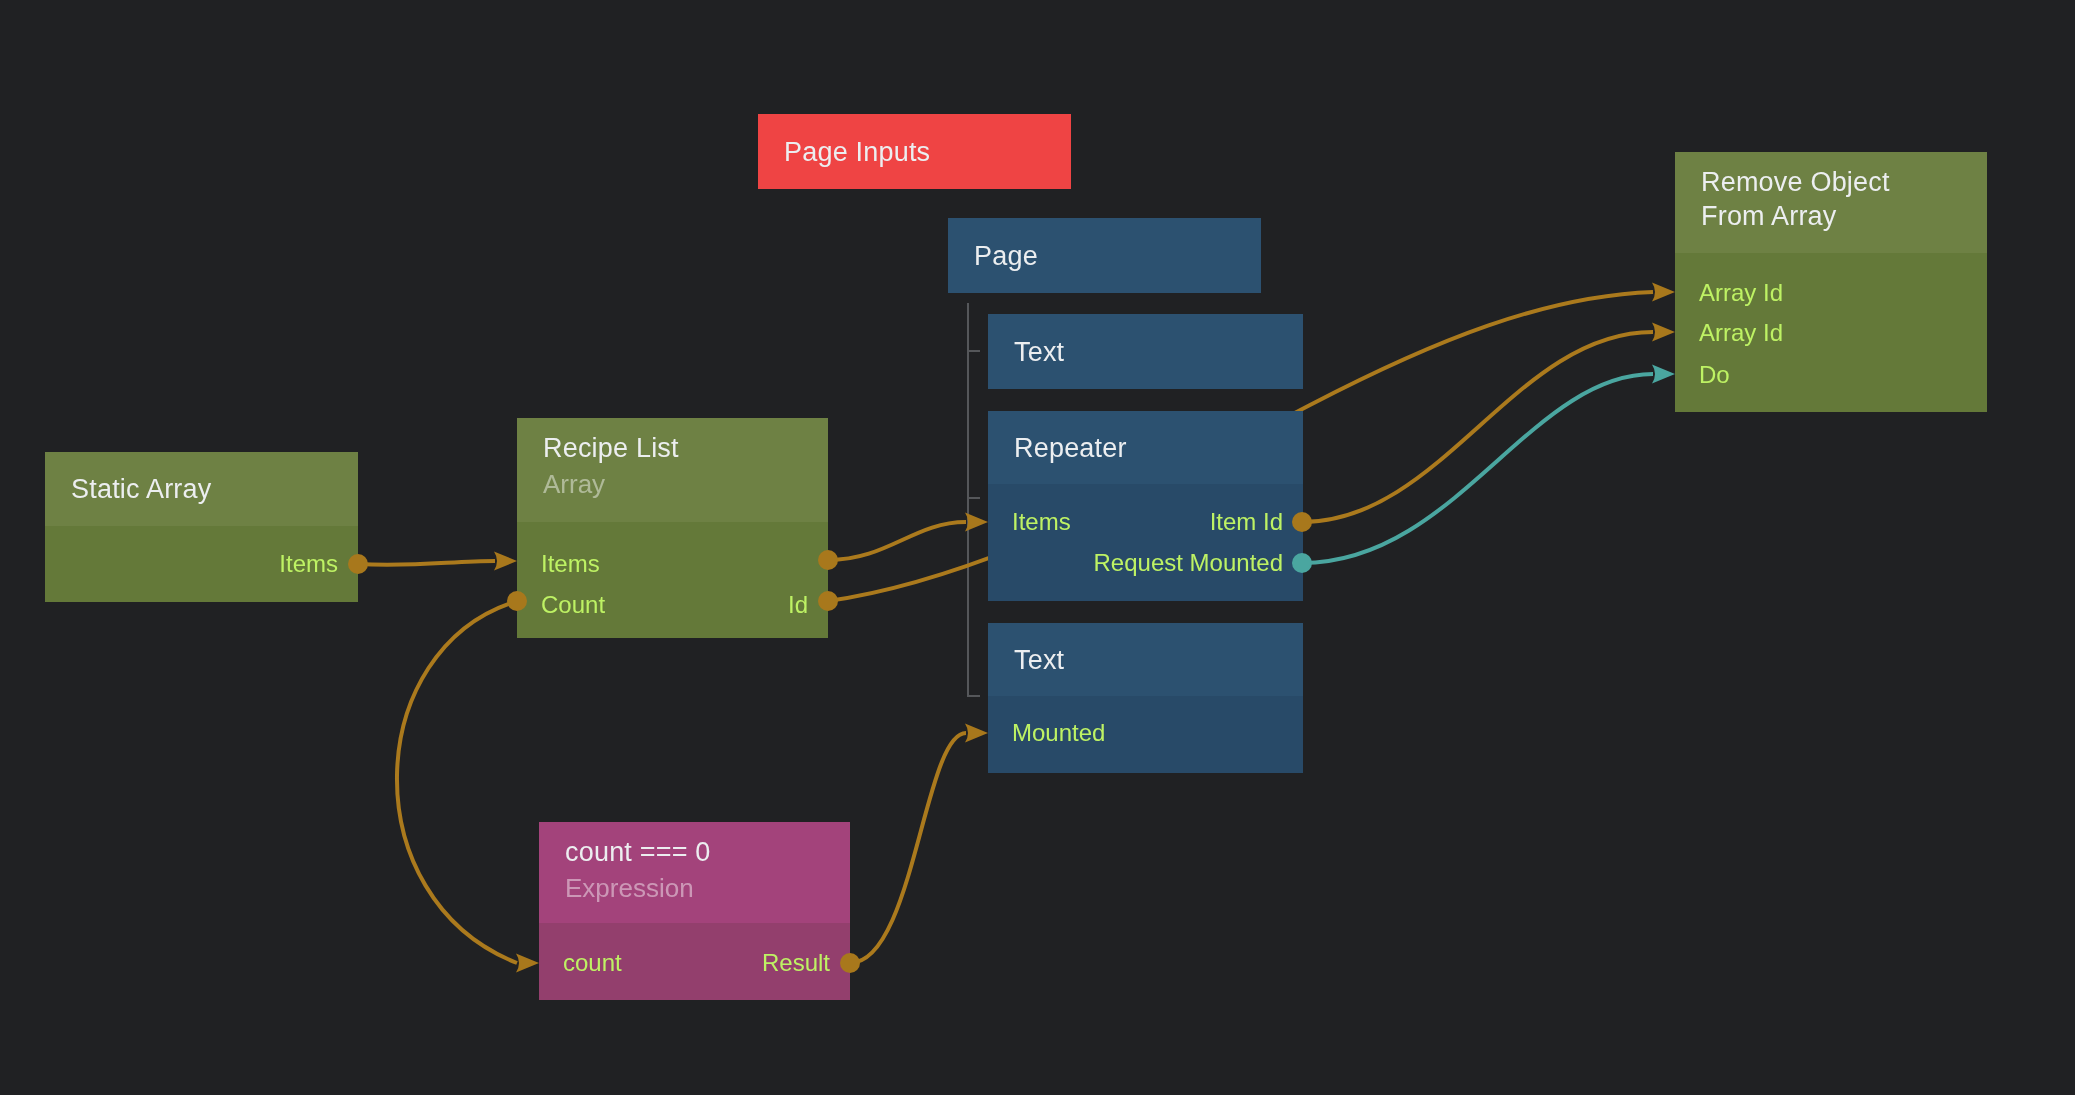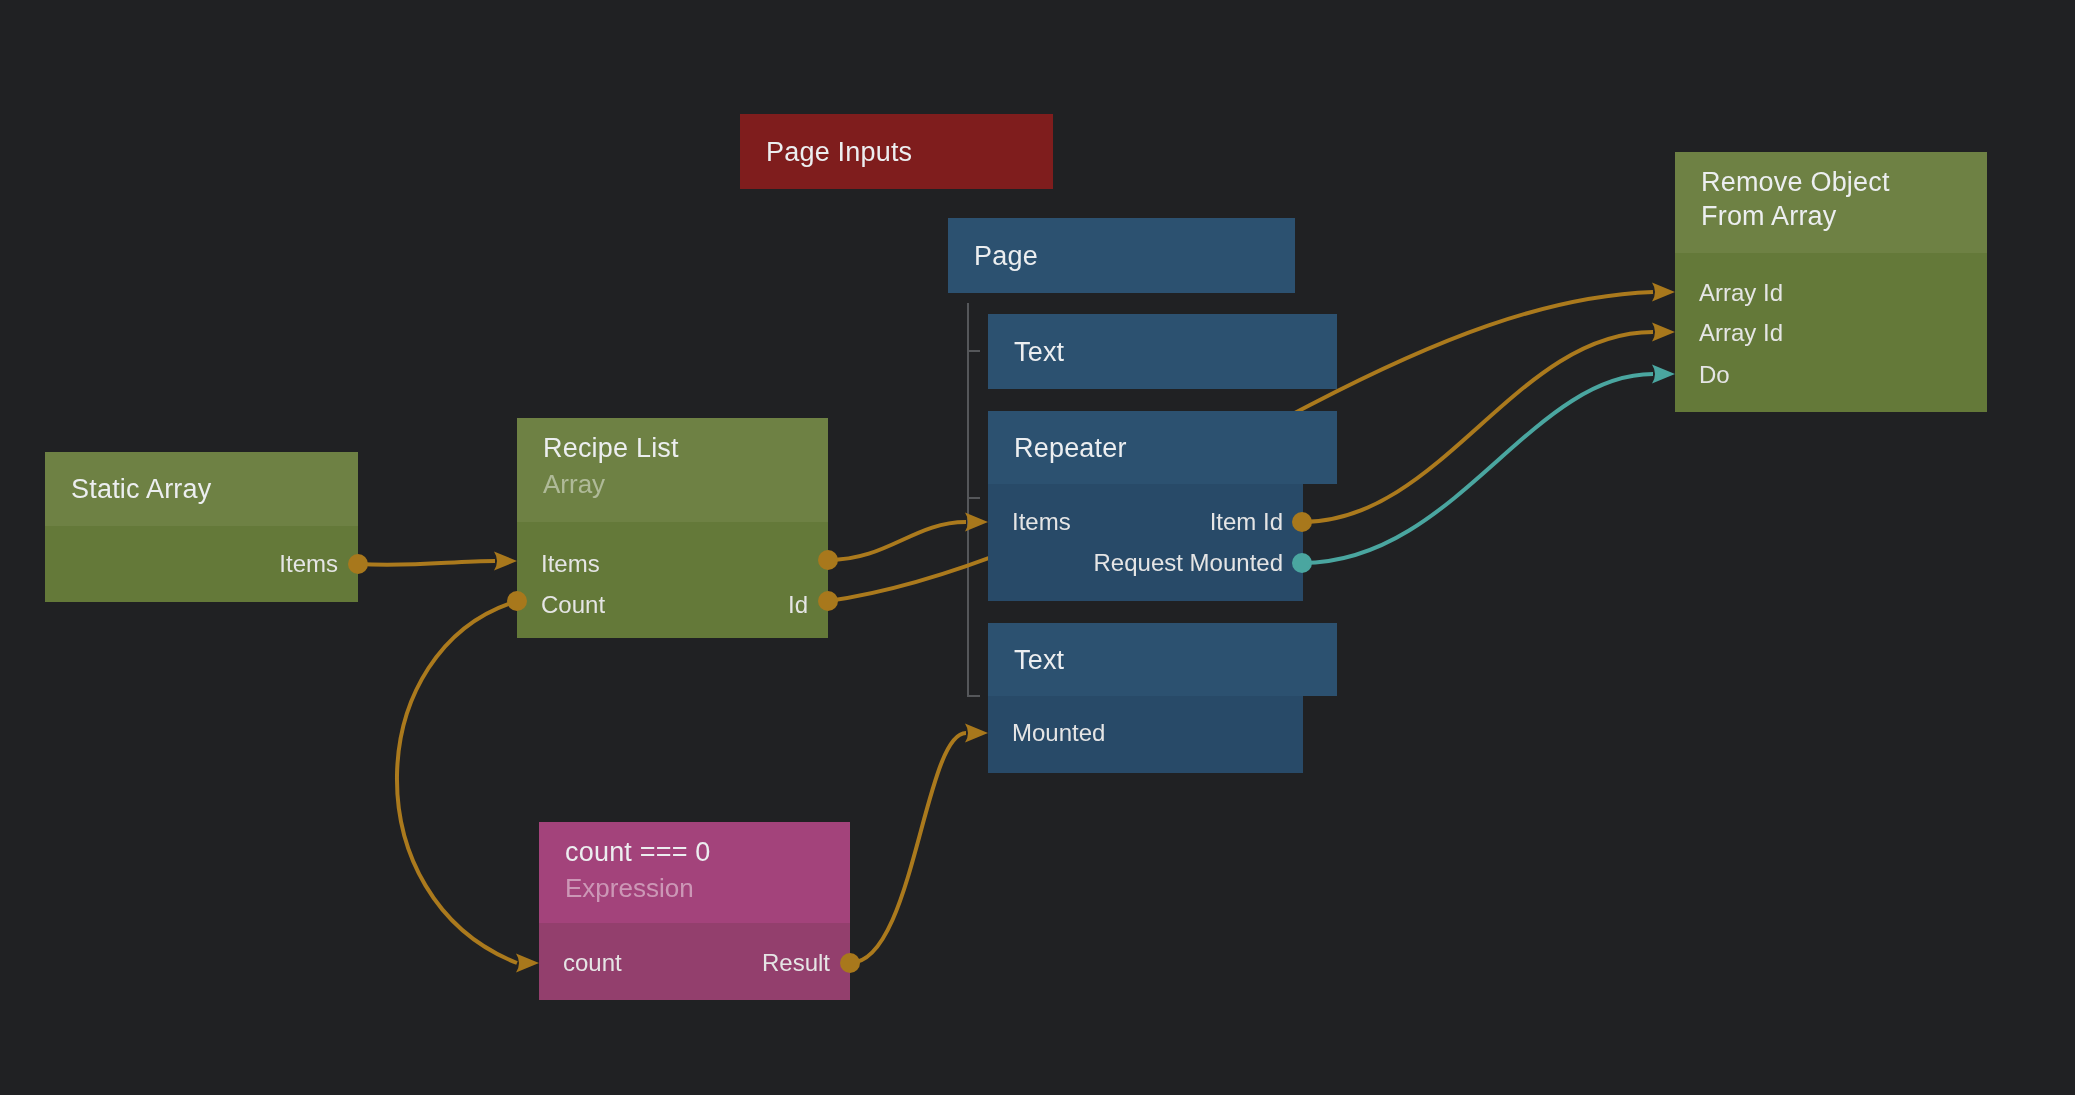--- a/index.html
+++ b/index.html
@@ -17,25 +17,25 @@
     width: 2075px; height: 1095px;
   }
   .under { z-index: 1; }
   .over  { z-index: 3; }
   .node {
     position: absolute;
     z-index: 2;
     box-sizing: border-box;
   }
   
-  .node.blue   .hdr { background: #2c5170; padding-left: 34px; }
+  .node.blue   .hdr { background: #2c5170; }
   .node.blue   .bod { background: #284a68; }
   .node.green  .hdr { background: #6e8144; }
   .node.green  .bod { background: #647939; }
-  .node.purple .hdr { background: #7f1d1d; }
+  .node.purple .hdr { background: #ef4444; margin-left: 18px; }
   .node.pink   .hdr { background: #a3437b; }
   .node.pink   .bod { background: #933f6d; }
   .hdr { position: relative; width: 100%; }
   .bod { position: relative; width: 100%; }
   .title {
     color: #eceef0;
     font-size: 27px;
     letter-spacing: 0.2px;
     white-space: pre-line;
   }
@@ -60,21 +60,21 @@
   .prow {
     position: absolute;
     left: 24px; right: 20px;
     height: 34px;
     margin-top: -17px;
     display: flex;
     justify-content: space-between;
     align-items: center;
   }
   .plabel {
-    color: #e5e5e5;
+    color: #bef264;
     font-size: 24px;
   }
   .plabel.rt { margin-left: auto; }
 </style>
 </head>
 <body>
 
 <div class="canvas">
 
   <svg class="layer under">

